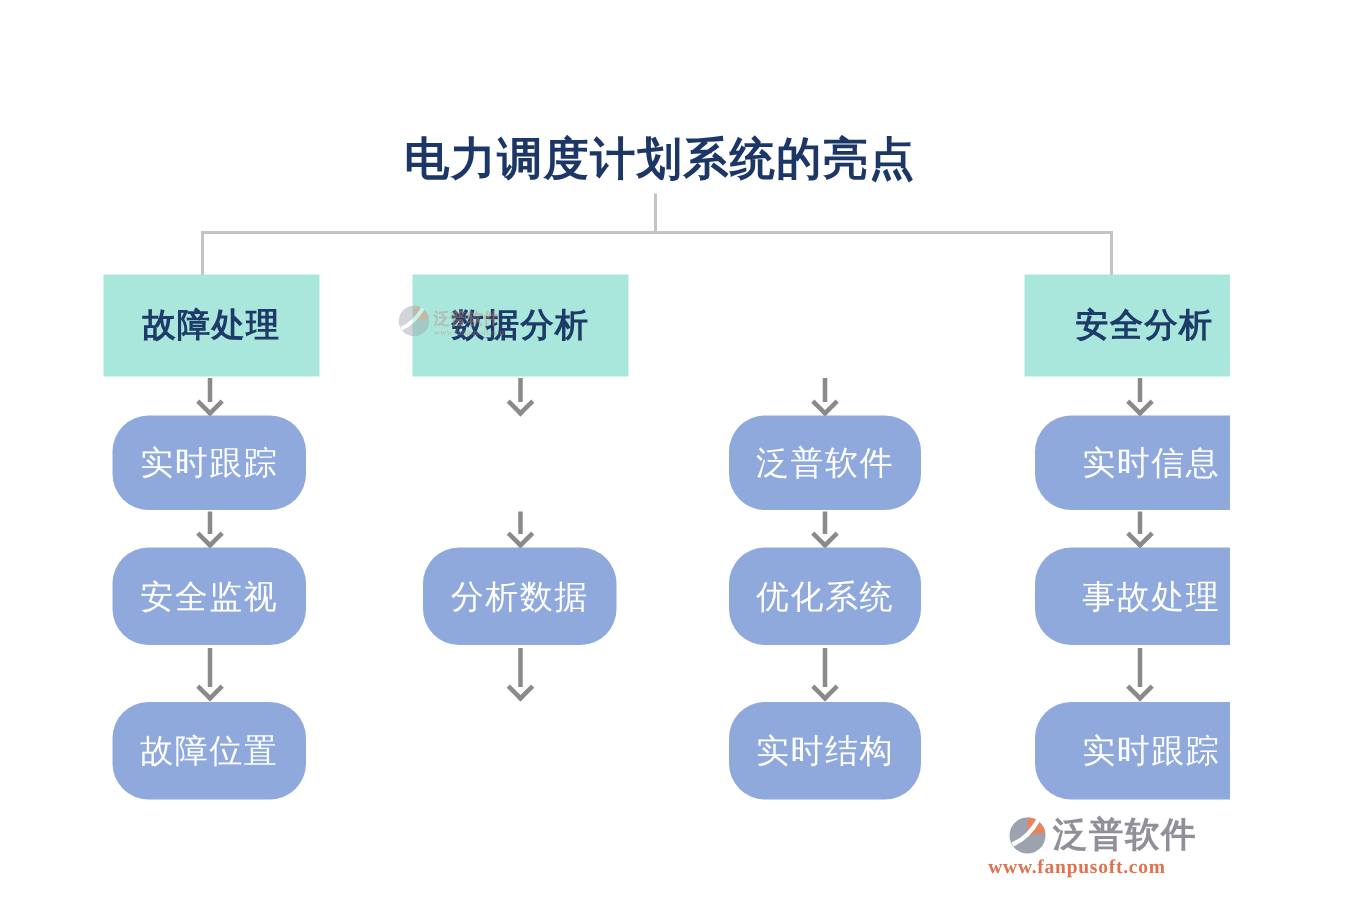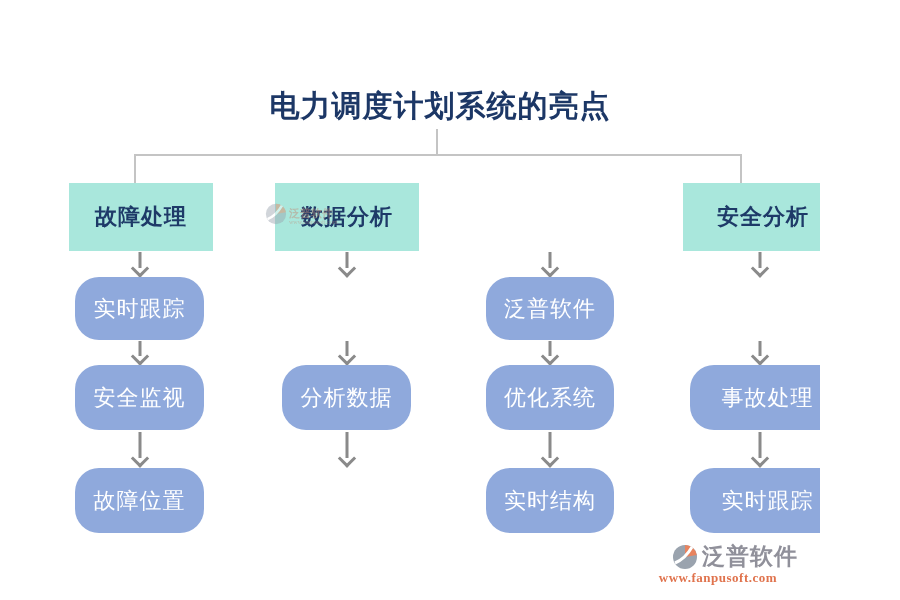--- a/index.html
+++ b/index.html
@@ -118,20 +118,21 @@
       <div class="shaft"></div>
       <div class="head"></div>
     </div>
   <div class="box header" style="left:683px;top:183px;width:160px;height:68px">安全分析</div>
 
   <div class="box item" style="left:486px;top:468px;width:128px;height:65px">实时结构</div>
   <div class="arrow" style="left:752px;top:252px;height:24px">
       <div class="shaft"></div>
       <div class="head"></div>
     </div>
+  <div class="box item" style="left:690px;top:277px;width:155px;height:63px">实时信息</div>
   <div class="arrow" style="left:752px;top:341px;height:23px">
       <div class="shaft"></div>
       <div class="head"></div>
     </div>
   <div class="box item" style="left:690px;top:365px;width:155px;height:65px">事故处理</div>
   <div class="arrow" style="left:752px;top:432px;height:34px">
       <div class="shaft"></div>
       <div class="head"></div>
     </div>
   <div class="box item" style="left:690px;top:468px;width:155px;height:65px">实时跟踪</div>

